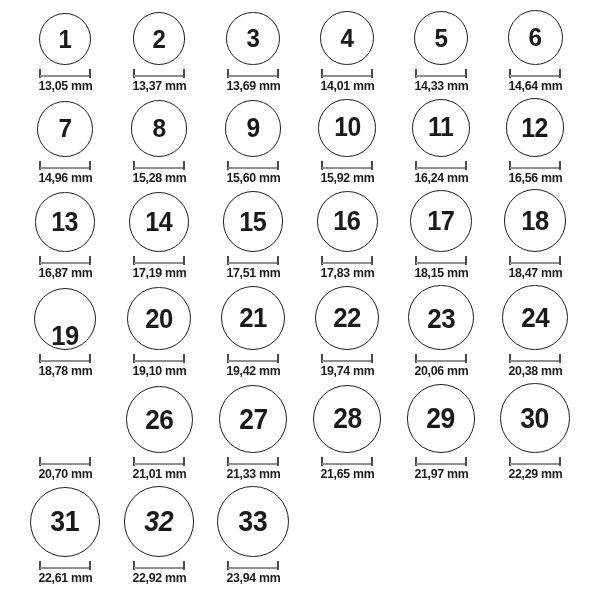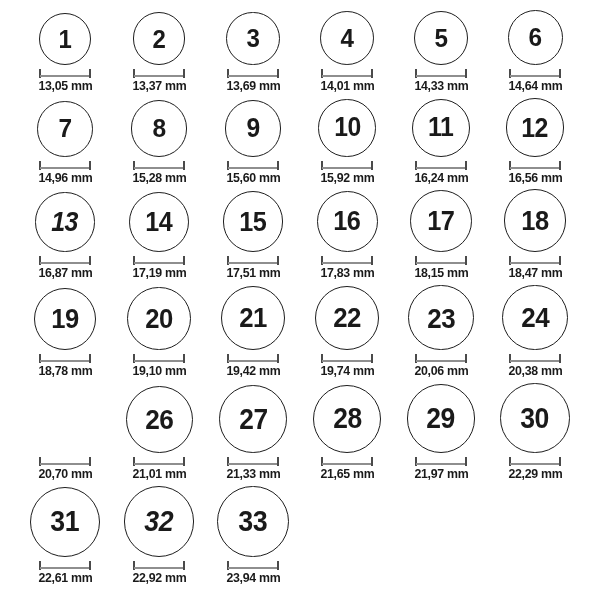--- a/index.html
+++ b/index.html
@@ -210,21 +210,21 @@
       <span class="num" style="font-size: 27.1px;">12</span>
     </div>
     <div class="measure">
       <span class="tick left"></span>
       <span class="bar"></span>
       <span class="tick right"></span>
     </div>
     <div class="label">16,56 mm</div>
   </div>
       <div class="cell">
-    <div class="circle" style="width: 59.2px; height: 59.2px; font-style: italic;">
+    <div class="circle" style="width: 59.2px; height: 59.2px;">
       <span class="num" style="font-size: 27.2px;">13</span>
     </div>
     <div class="measure">
       <span class="tick left"></span>
       <span class="bar"></span>
       <span class="tick right"></span>
     </div>
     <div class="label">16,87 mm</div>
   </div>
       <div class="cell">
@@ -276,21 +276,21 @@
       <span class="num" style="font-size: 27.7px;">18</span>
     </div>
     <div class="measure">
       <span class="tick left"></span>
       <span class="bar"></span>
       <span class="tick right"></span>
     </div>
     <div class="label">18,47 mm</div>
   </div>
       <div class="cell">
-    <div class="circle" style="width: 62.8px; height: 62.8px;">
+    <div class="circle" style="width: 62.8px; height: 62.8px; align-items: flex-end;">
       <span class="num" style="font-size: 27.8px;">19</span>
     </div>
     <div class="measure">
       <span class="tick left"></span>
       <span class="bar"></span>
       <span class="tick right"></span>
     </div>
     <div class="label">18,78 mm</div>
   </div>
       <div class="cell">

